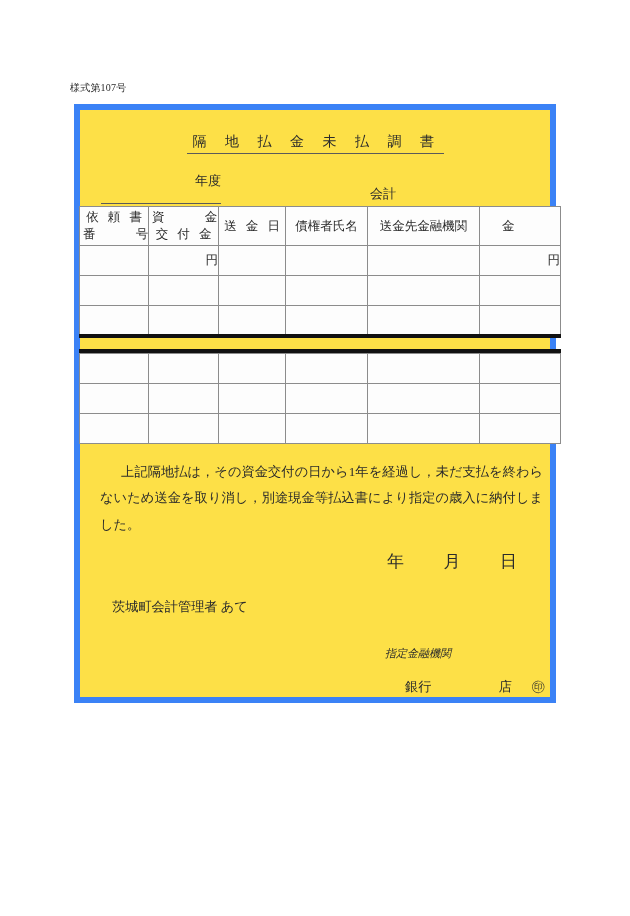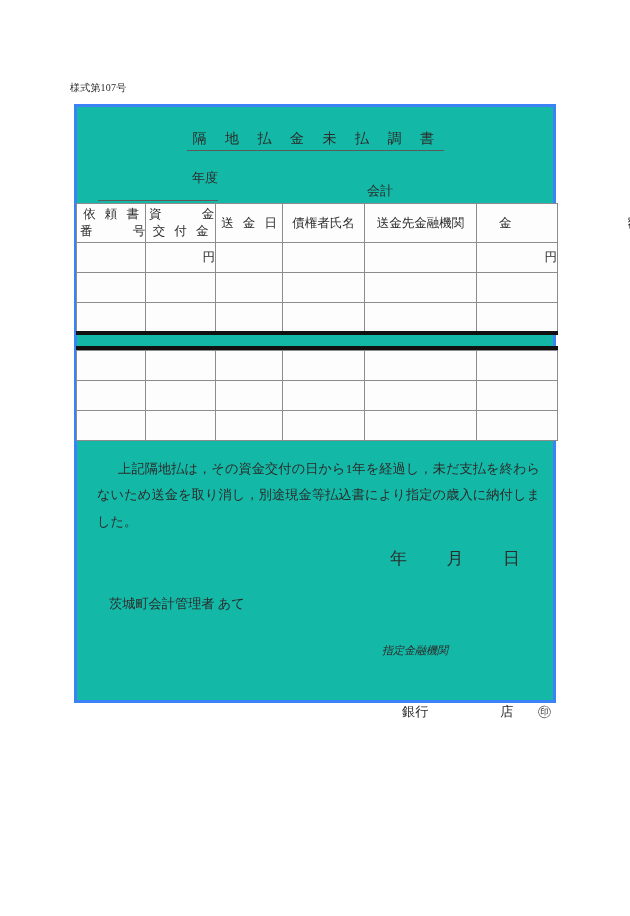--- a/index.html
+++ b/index.html
@@ -26,23 +26,23 @@
     white-space: nowrap;
   }
 
   
   .sheet {
     position: absolute;
     left: 74px;
     top: 104px;
     width: 482px;
     height: 599px;
-    border: 3px solid #3b82f6;
+    border: 6px solid #3b82f6;
     box-sizing: border-box;
-    background: #14b8a6;
+    background: #fde047;
   }
 
   
   .title-wrap {
     position: absolute;
     left: 0;
     top: 22px;
     width: 100%;
     text-align: center;
   }
@@ -175,24 +175,23 @@
     position: absolute;
     left: 305px;
     top: 536px;
     font-size: 11px;
     white-space: nowrap;
     font-style: italic;
   }
   .sig-bank {
     position: absolute;
     left: 325px;
-    top: 596px;
+    top: 568px;
     font-size: 13.2px;
     white-space: nowrap;
-    font-family: Liberation Mono, monospace;
   }
   .sig-bank .branch { display: inline-block; margin-left: 64px; }
   .sig-bank .seal {
     display: inline-block;
     margin-left: 16px;
     font-size: 14px;
   }
 </style>
 </head>
 <body>

